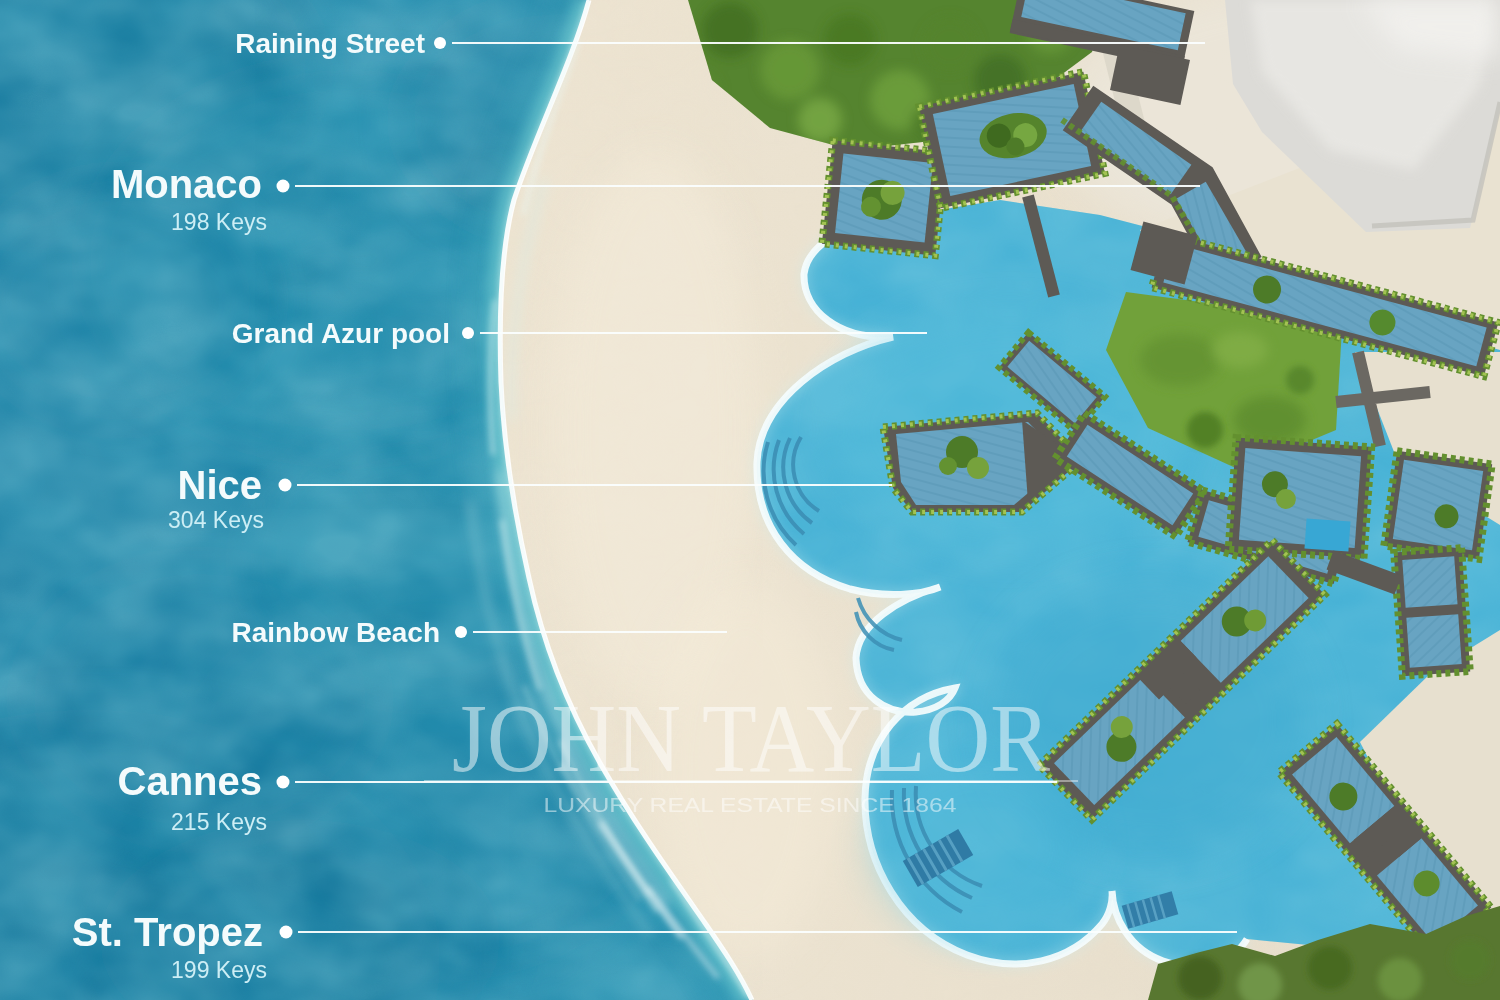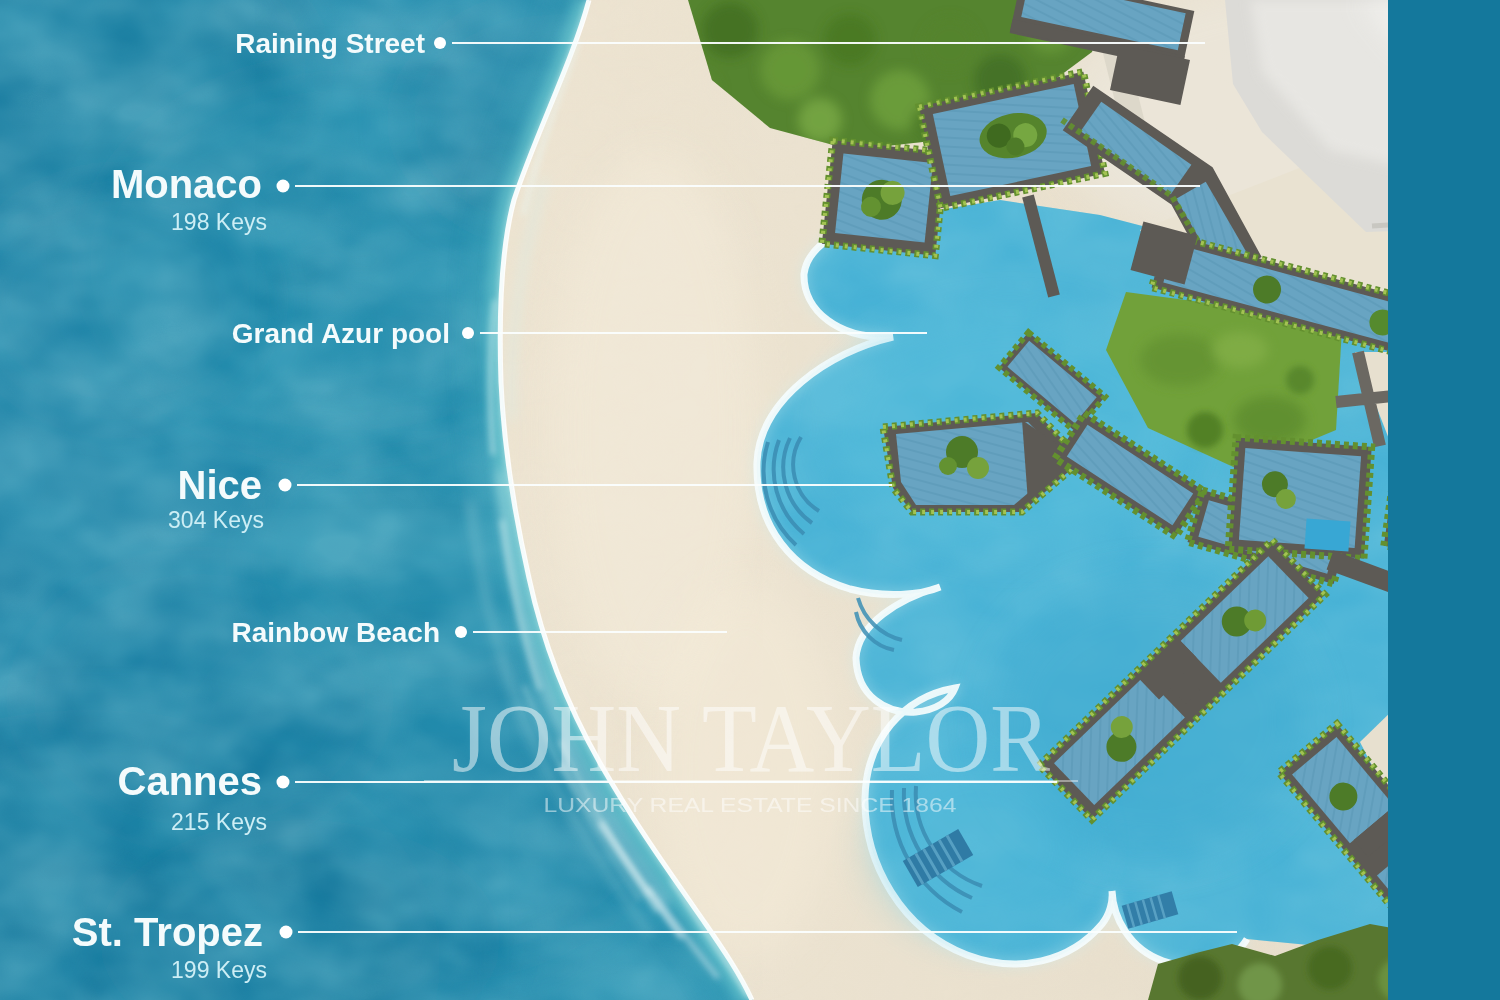--- a/index.html
+++ b/index.html
@@ -1,16 +1,16 @@
 <!DOCTYPE html>
 <html><head>
 <meta charset="utf-8">
 <style>
   html,body{margin:0;padding:0;background:#14789c;}
-  #stage{position:relative;width:1388px;height:1000px;overflow:hidden;font-family:"Liberation Sans",sans-serif;}
+  #stage{position:relative;width:1500px;height:1000px;overflow:hidden;font-family:"Liberation Sans",sans-serif;}
   svg{display:block;}
 </style>
 </head>
 <body>
 <div id="stage">
 <svg width="1500" height="1000" viewBox="0 0 1500 1000">
 <defs>
   <linearGradient id="oceanG" x1="0" y1="0" x2="1" y2="0">
     <stop offset="0" stop-color="#1b7ea3"></stop>
     <stop offset="0.5" stop-color="#238cad"></stop>

